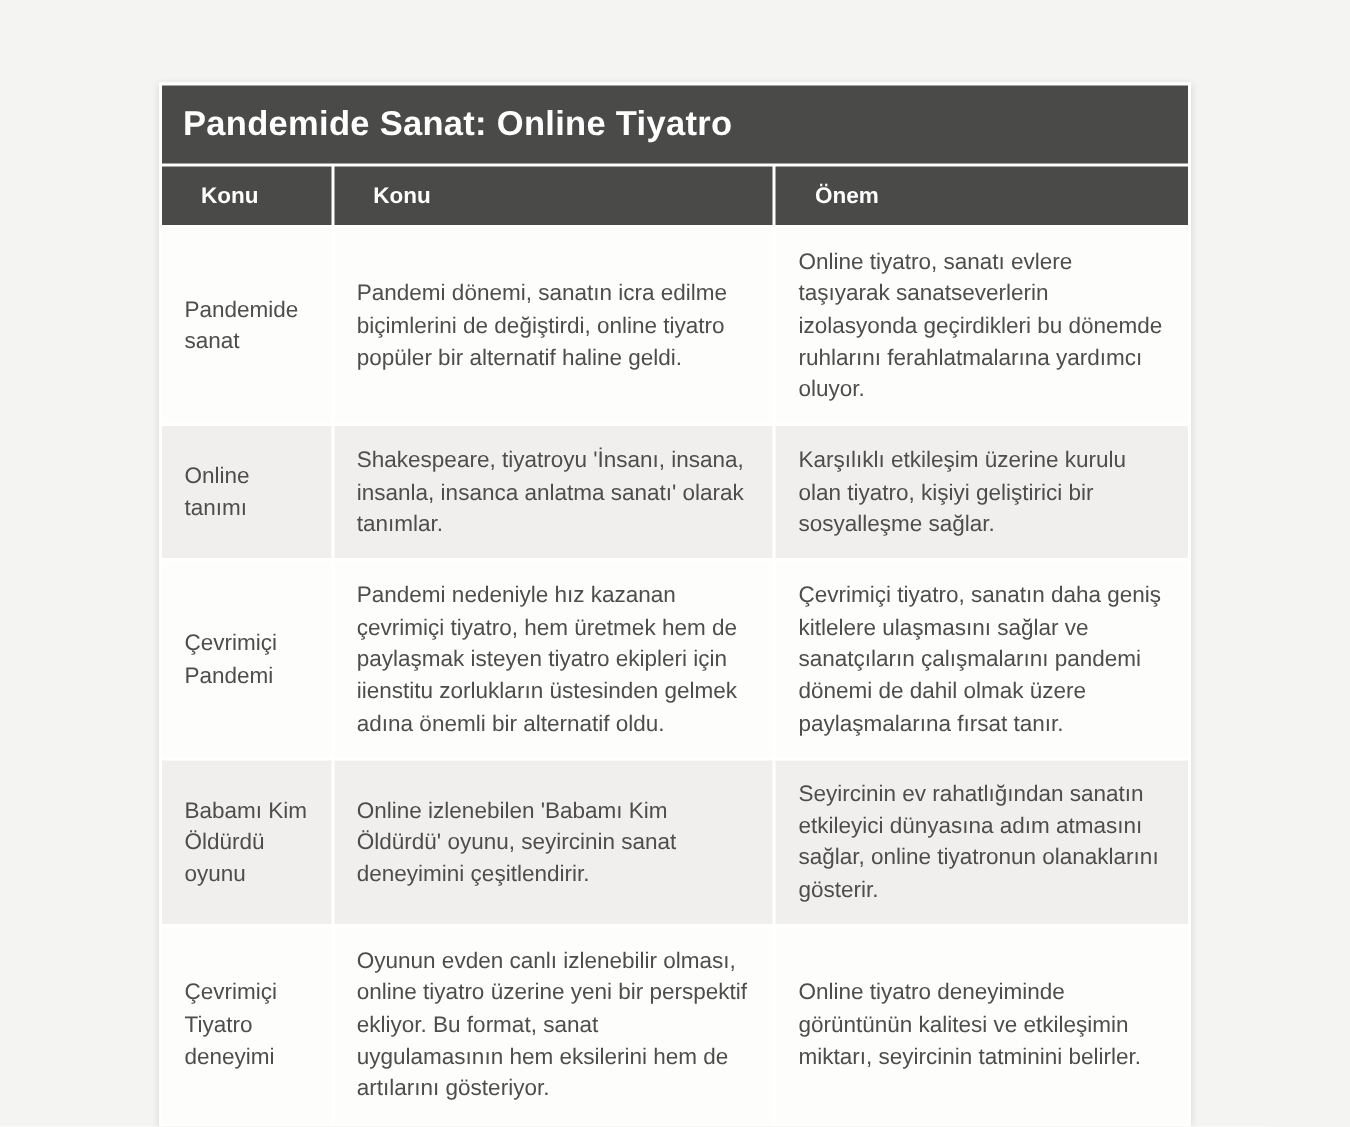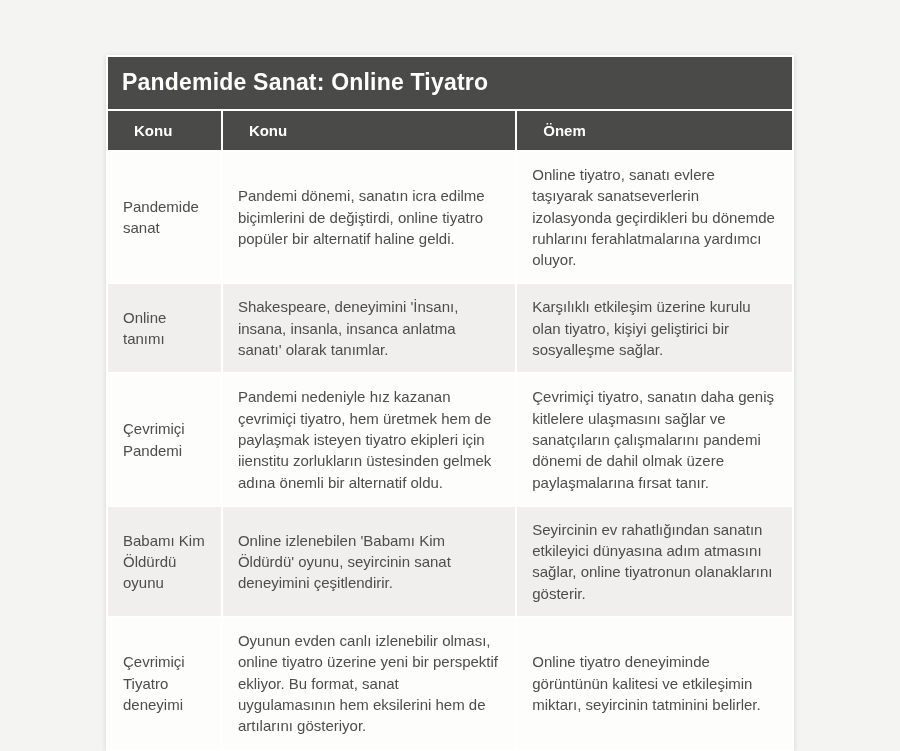--- a/index.html
+++ b/index.html
@@ -94,21 +94,21 @@
         </tr>
       </thead>
       <tbody>
         <tr>
           <td>Pandemide sanat</td>
           <td>Pandemi dönemi, sanatın icra edilme biçimlerini de değiştirdi, online tiyatro popüler bir alternatif haline geldi.</td>
           <td>Online tiyatro, sanatı evlere taşıyarak sanatseverlerin izolasyonda geçirdikleri bu dönemde ruhlarını ferahlatmalarına yardımcı oluyor.</td>
         </tr>
         <tr>
           <td>Online tanımı</td>
-          <td>Shakespeare, deneyimini 'İnsanı, insana, insanla, insanca anlatma sanatı' olarak tanımlar.</td>
+          <td>Shakespeare, tiyatroyu 'İnsanı, insana, insanla, insanca anlatma sanatı' olarak tanımlar.</td>
           <td>Karşılıklı etkileşim üzerine kurulu olan tiyatro, kişiyi geliştirici bir sosyalleşme sağlar.</td>
         </tr>
         <tr>
           <td>Çevrimiçi Pandemi</td>
           <td>Pandemi nedeniyle hız kazanan çevrimiçi tiyatro, hem üretmek hem de paylaşmak isteyen tiyatro ekipleri için iienstitu zorlukların üstesinden gelmek adına önemli bir alternatif oldu.</td>
           <td>Çevrimiçi tiyatro, sanatın daha geniş kitlelere ulaşmasını sağlar ve sanatçıların çalışmalarını pandemi dönemi de dahil olmak üzere paylaşmalarına fırsat tanır.</td>
         </tr>
         <tr>
           <td>Babamı Kim Öldürdü oyunu</td>
           <td>Online izlenebilen 'Babamı Kim Öldürdü' oyunu, seyircinin sanat deneyimini çeşitlendirir.</td>

